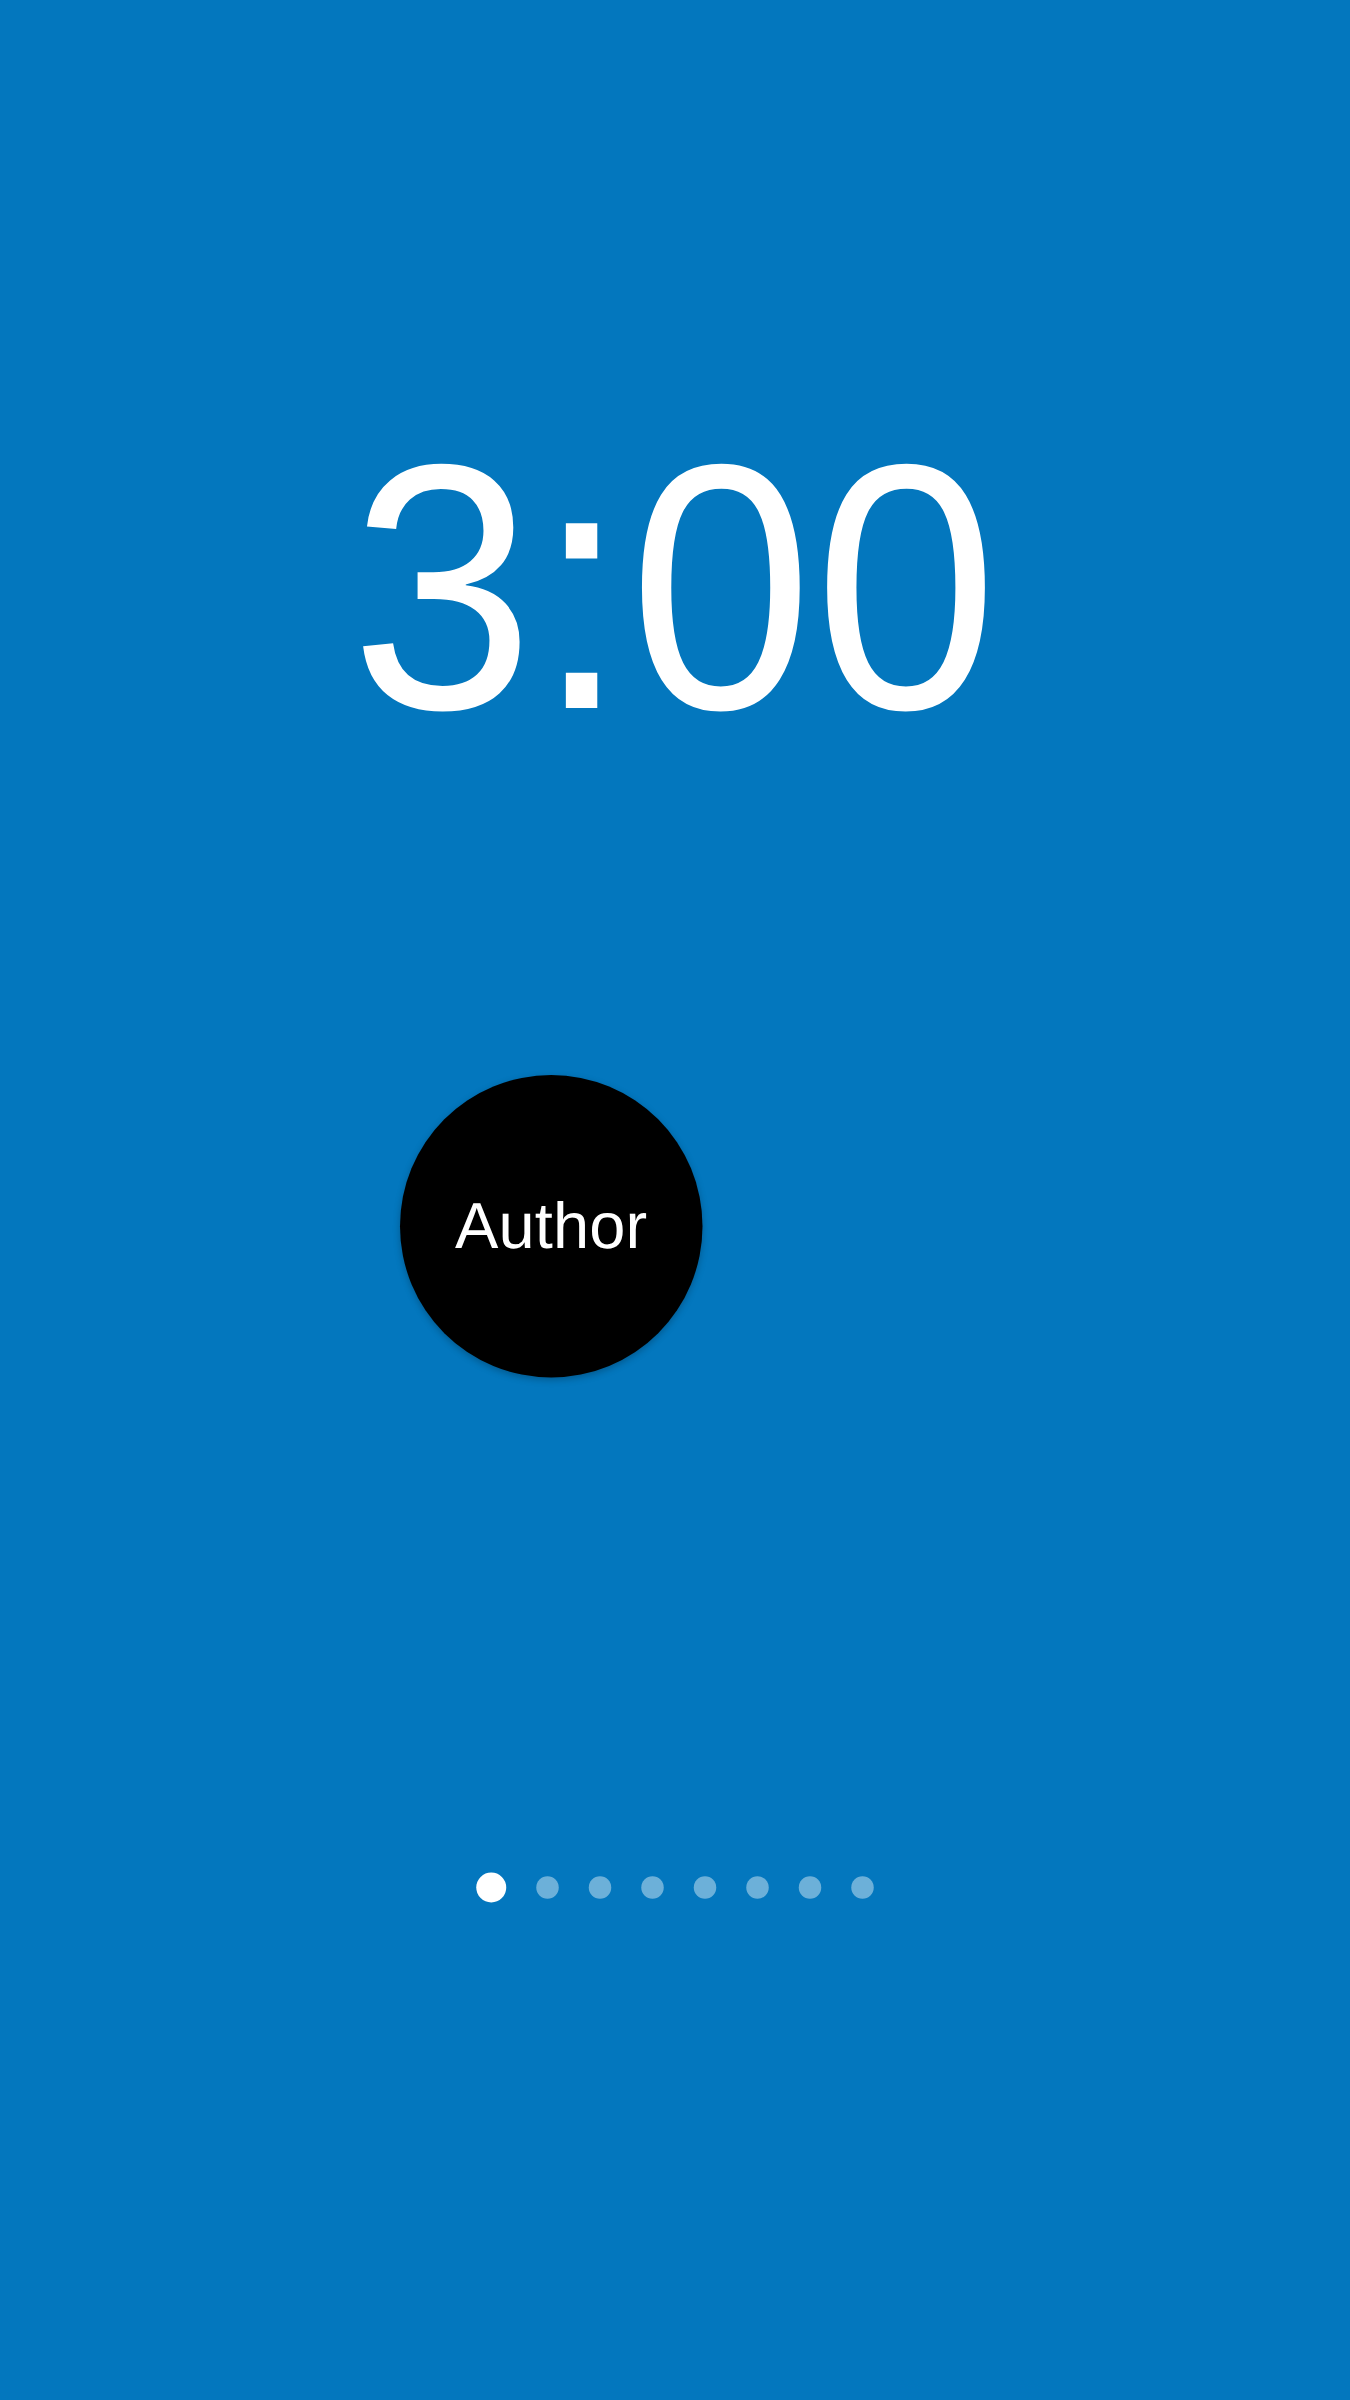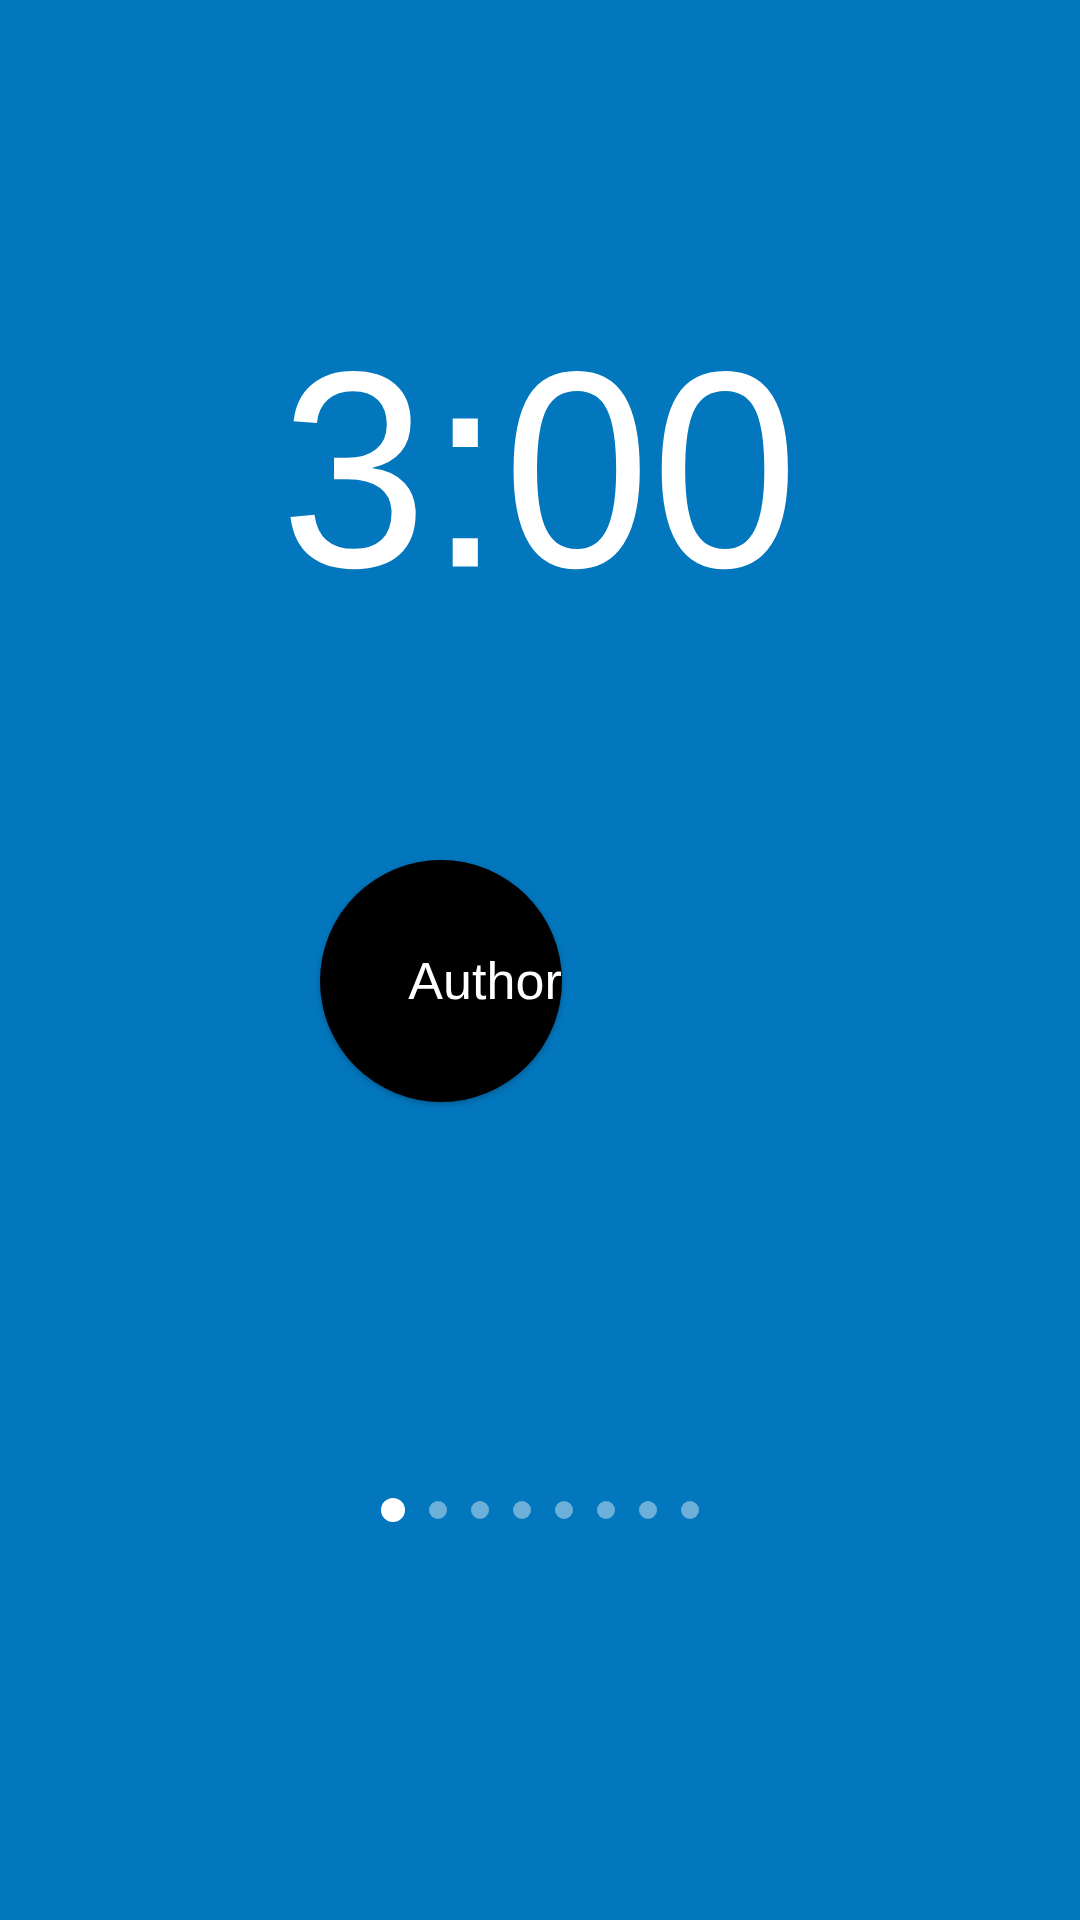--- a/index.html
+++ b/index.html
@@ -52,21 +52,21 @@
   #author-button {
     position: absolute;
     left: 320px;
     top: 860px;
     width: 242px;
     height: 242px;
     border-radius: 50%;
     background: #000000;
     display: flex;
     align-items: center;
-    justify-content: flex-end;
+    justify-content: center;
     cursor: pointer;
     box-shadow: 0 2px 6px rgba(0,0,0,0.25);
     border: none;
     padding: 0;
   }
   #author-button-label {
     color: #ffffff;
     font-family: "Liberation Sans", sans-serif;
     font-size: 52px;
     font-weight: 400;

